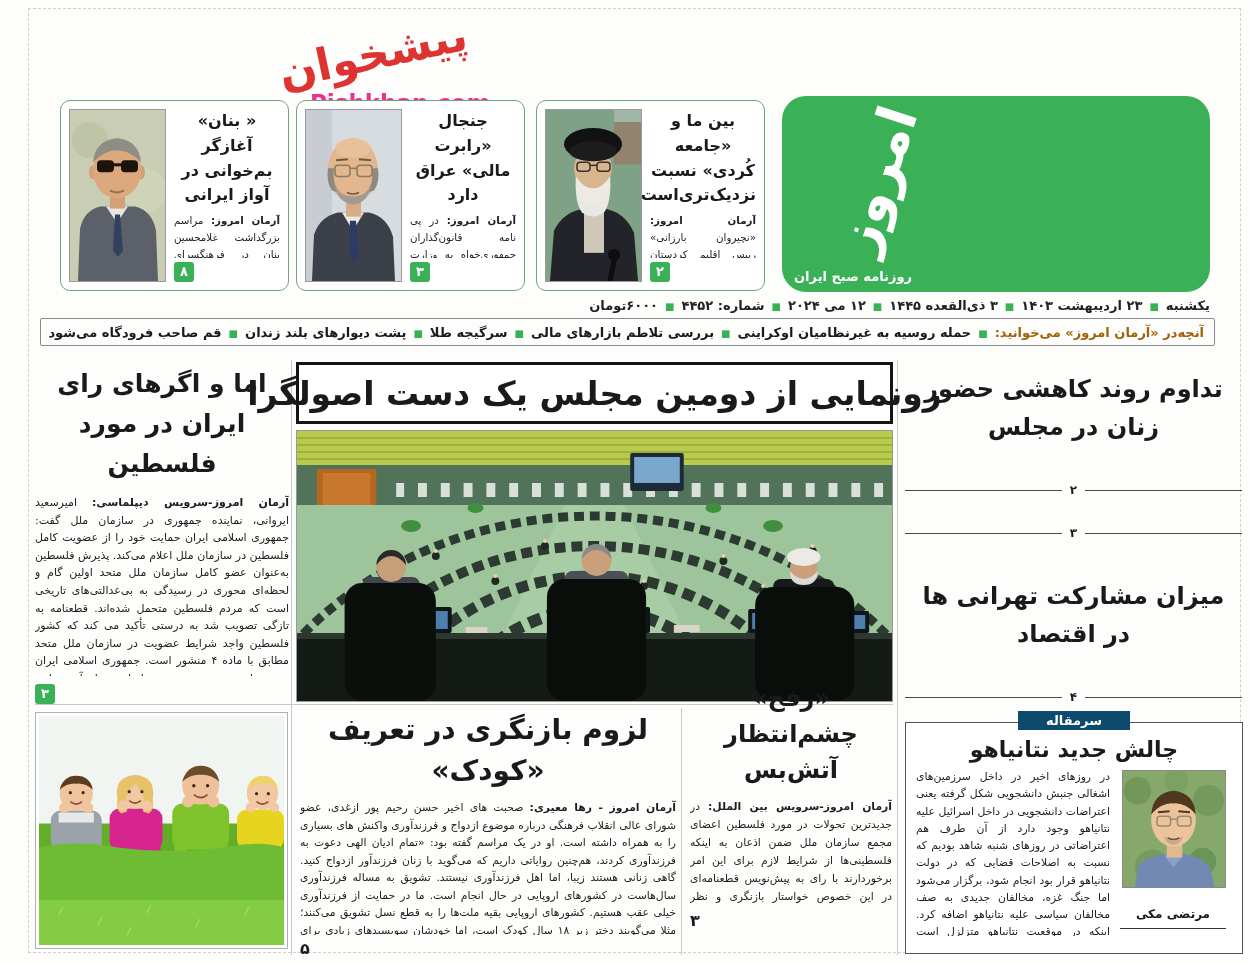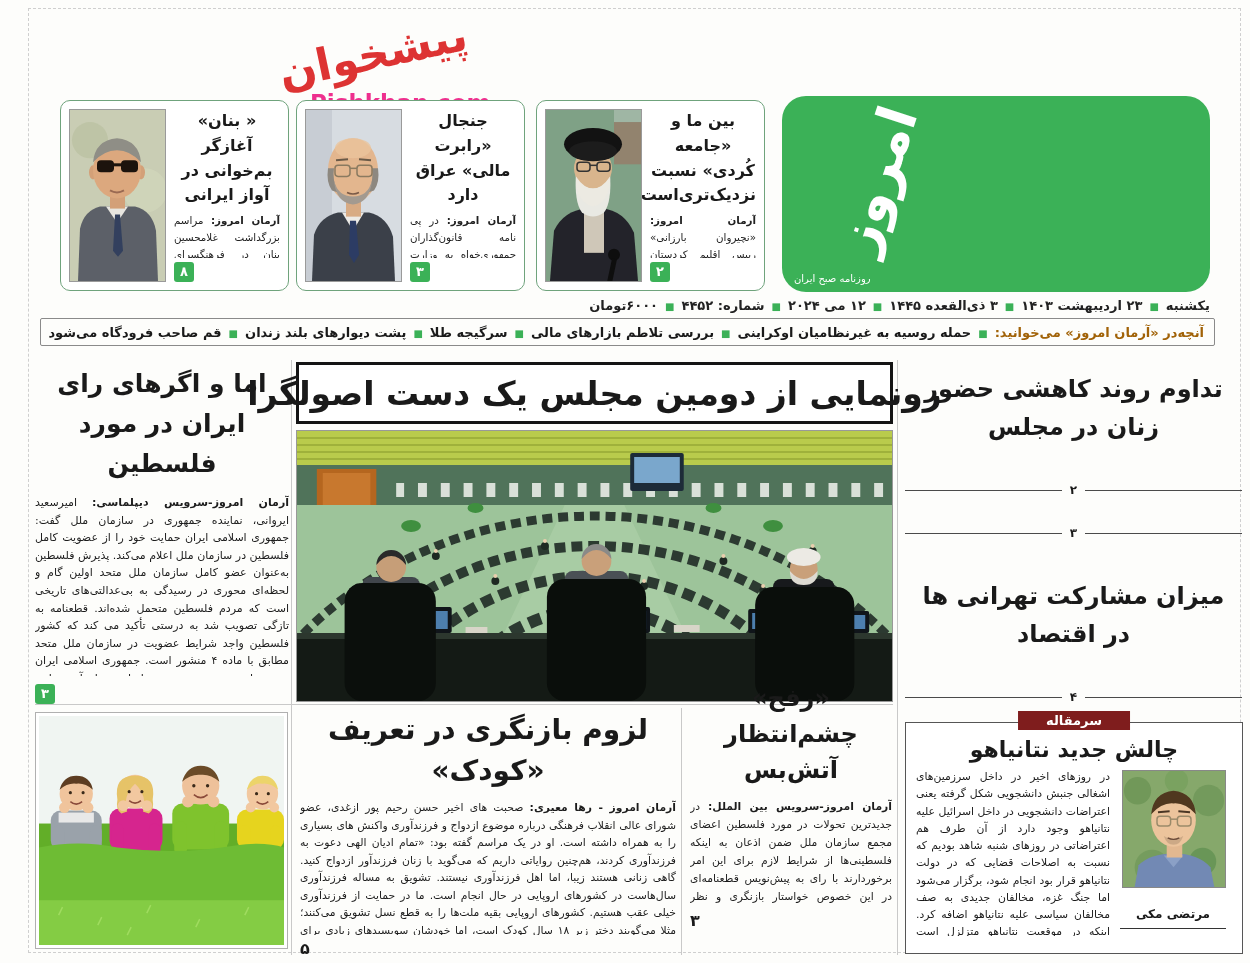--- a/index.html
+++ b/index.html
@@ -12,21 +12,21 @@
   .crop-border { position:absolute; left:28px; top:8px; width:1213px; height:945px;
     border:1px dashed #cfcfcf; pointer-events:none; }
 
   
   .masthead { position:absolute; left:782px; top:96px; width:428px; height:196px;
     background:#3bb157; border-radius:24px; }
   .mast-title { position:absolute; right:16px; top:-72px; font-size:138px; font-weight:700;
     color:#0d0d0d; line-height:1; white-space:nowrap; }
   .mast-sub { position:absolute; left:20px; top:52px; color:#fff; font-size:54px;
     font-weight:700; transform:rotate(-72deg); transform-origin:center; }
-  .mast-tag { position:absolute; left:12px; bottom:8px; color:#fff; font-size:10px; font-weight:400; }
+  .mast-tag { position:absolute; left:12px; bottom:8px; color:#fff; font-size:13px; font-weight:700; }
   .dateline { position:absolute; right:40px; top:298px; display:inline-flex; align-items:center;
     font-size:13px; font-weight:700; color:#222; white-space:nowrap; }
   .dl-sep::before { content:"■"; color:#3bb157; font-size:10px; margin:0 7px; }
 
   
   .wm-fa { position:absolute; left:318px; top:24px; width:150px; text-align:center;
     font-size:44px; font-weight:700; color:#dd3333; transform:rotate(-12deg); }
   .wm-en { position:absolute; left:310px; top:90px; font-size:23px; font-weight:700;
     color:#ee2f8e; direction:ltr; }
 
@@ -83,21 +83,21 @@
   .kid-art { position:absolute; left:300px; top:710px; width:376px; height:248px; display:flex; flex-direction:column; }
   .kid-headline { font-size:28px; font-weight:700; text-align:center; line-height:1.45; margin-bottom:8px; }
   .plain-page { font-size:16px; font-weight:700; margin:4px auto 0 0; }
 
   .rafah { position:absolute; left:690px; top:680px; width:202px; height:250px; display:flex; flex-direction:column; }
   .rafah-headline { font-size:24px; font-weight:700; text-align:center; line-height:1.5; margin-bottom:10px; }
 
   .edi { position:absolute; left:905px; top:722px; width:338px; height:232px;
     border:1px solid #555; padding:6px 10px 8px; background:#fff; }
   .edi-label { position:absolute; top:-12px; left:50%; transform:translateX(-50%);
-    background:#7f1d1d; color:#fff; font-size:13px; font-weight:700; padding:2px 28px; }
+    background:#0c4a6e; color:#fff; font-size:13px; font-weight:700; padding:2px 28px; }
   .edi-headline { font-size:22px; font-weight:700; text-align:center; margin:8px 0 6px; }
   .edi-body { height:168px; overflow:hidden; font-size:10.8px; line-height:1.6; text-align:justify; }
   .edi-photowrap { float:right; width:106px; margin:2px 6px 4px 10px; }
   .edi-photowrap svg { display:block; width:104px; height:118px; border:1px solid #888; }
   .edi-author { display:block; text-align:center; font-size:12px; font-weight:700;
     border-bottom:1.5px solid #333; padding:17px 0 4px; }
 </style>
 </head>
 <body>
 

